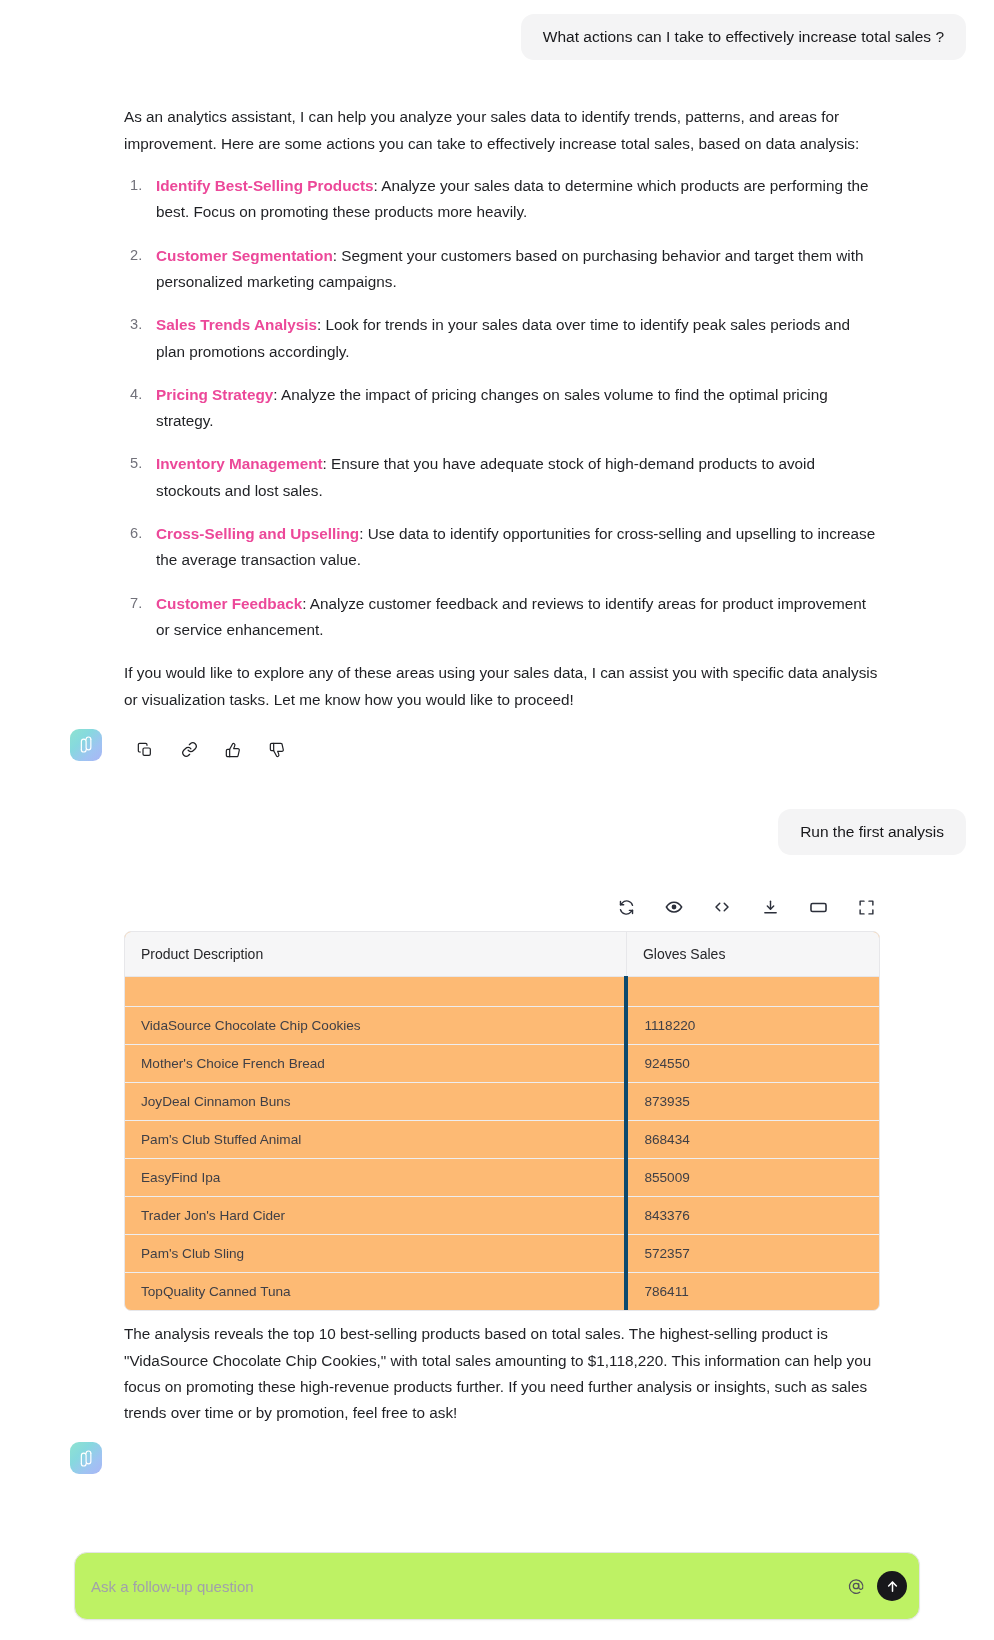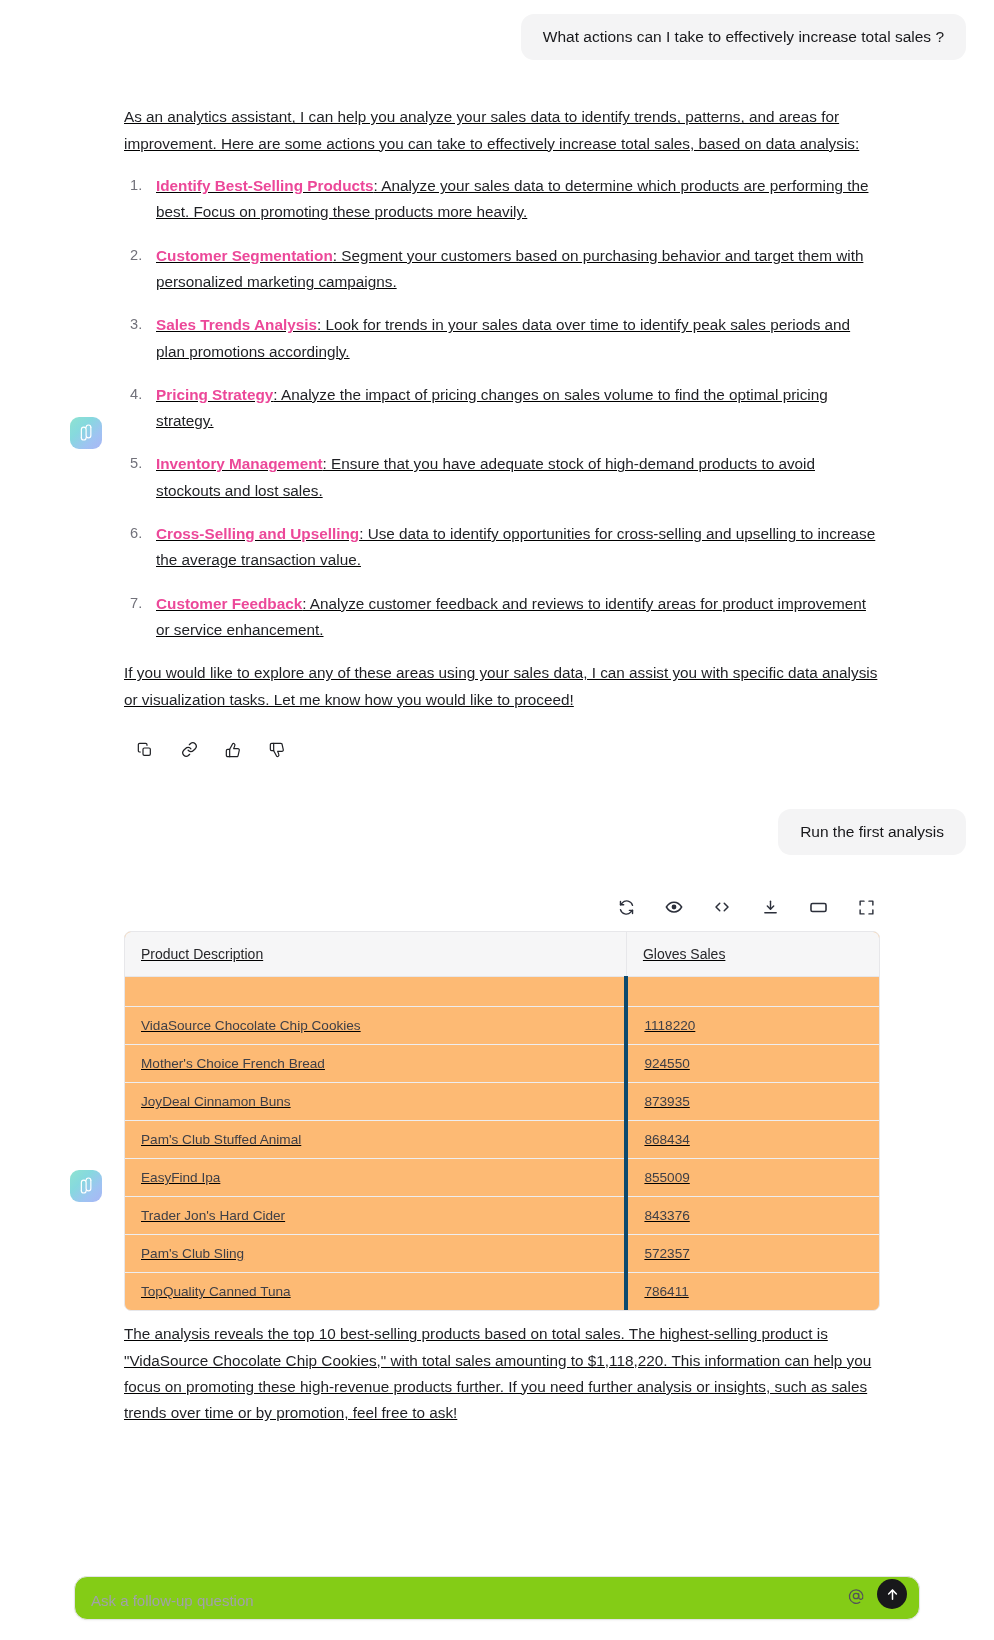--- a/index.html
+++ b/index.html
@@ -38,24 +38,23 @@
     padding: 12px 22px;
     font-size: 15.5px;
     color: #18181b;
     line-height: 1.45;
     max-width: 640px;
   }
 
   
   .assistant-row {
     display: flex;
-    align-items: center;
+    align-items: flex-end;
     padding-left: 70px;
     padding-right: 38px;
-    text-decoration: underline;
   }
   .avatar {
     position: absolute;
     left: 70px;
     width: 32px;
     height: 32px;
     border-radius: 9px;
     background: linear-gradient(135deg, #8fe3d0 0%, #86d9de 35%, #9fc3f2 70%, #a9b6f5 100%);
     display: flex;
     align-items: center;
@@ -173,27 +172,27 @@
   
   .composer-area {
     position: absolute;
     left: 0; bottom: 0;
     width: 994px;
     padding: 12px 74px 20px 74px;
     background: #ffffff;
   }
   .composer {
     display: flex;
-    align-items: flex-end;
+    align-items: center;
     border: 1px solid #e4e4e7;
     border-radius: 13px;
-    background: #84cc16;
+    background: #bef264;
     padding: 10px 12px 10px 16px;
     box-shadow: 0 1px 2px rgba(0,0,0,0.04);
-    height: 44px;
+    height: 68px;
   }
   .composer-input {
     flex: 1;
     border: none;
     outline: none;
     font-size: 15px;
     font-family: "Liberation Sans", sans-serif;
     color: #18181b;
     background: transparent;
   }

